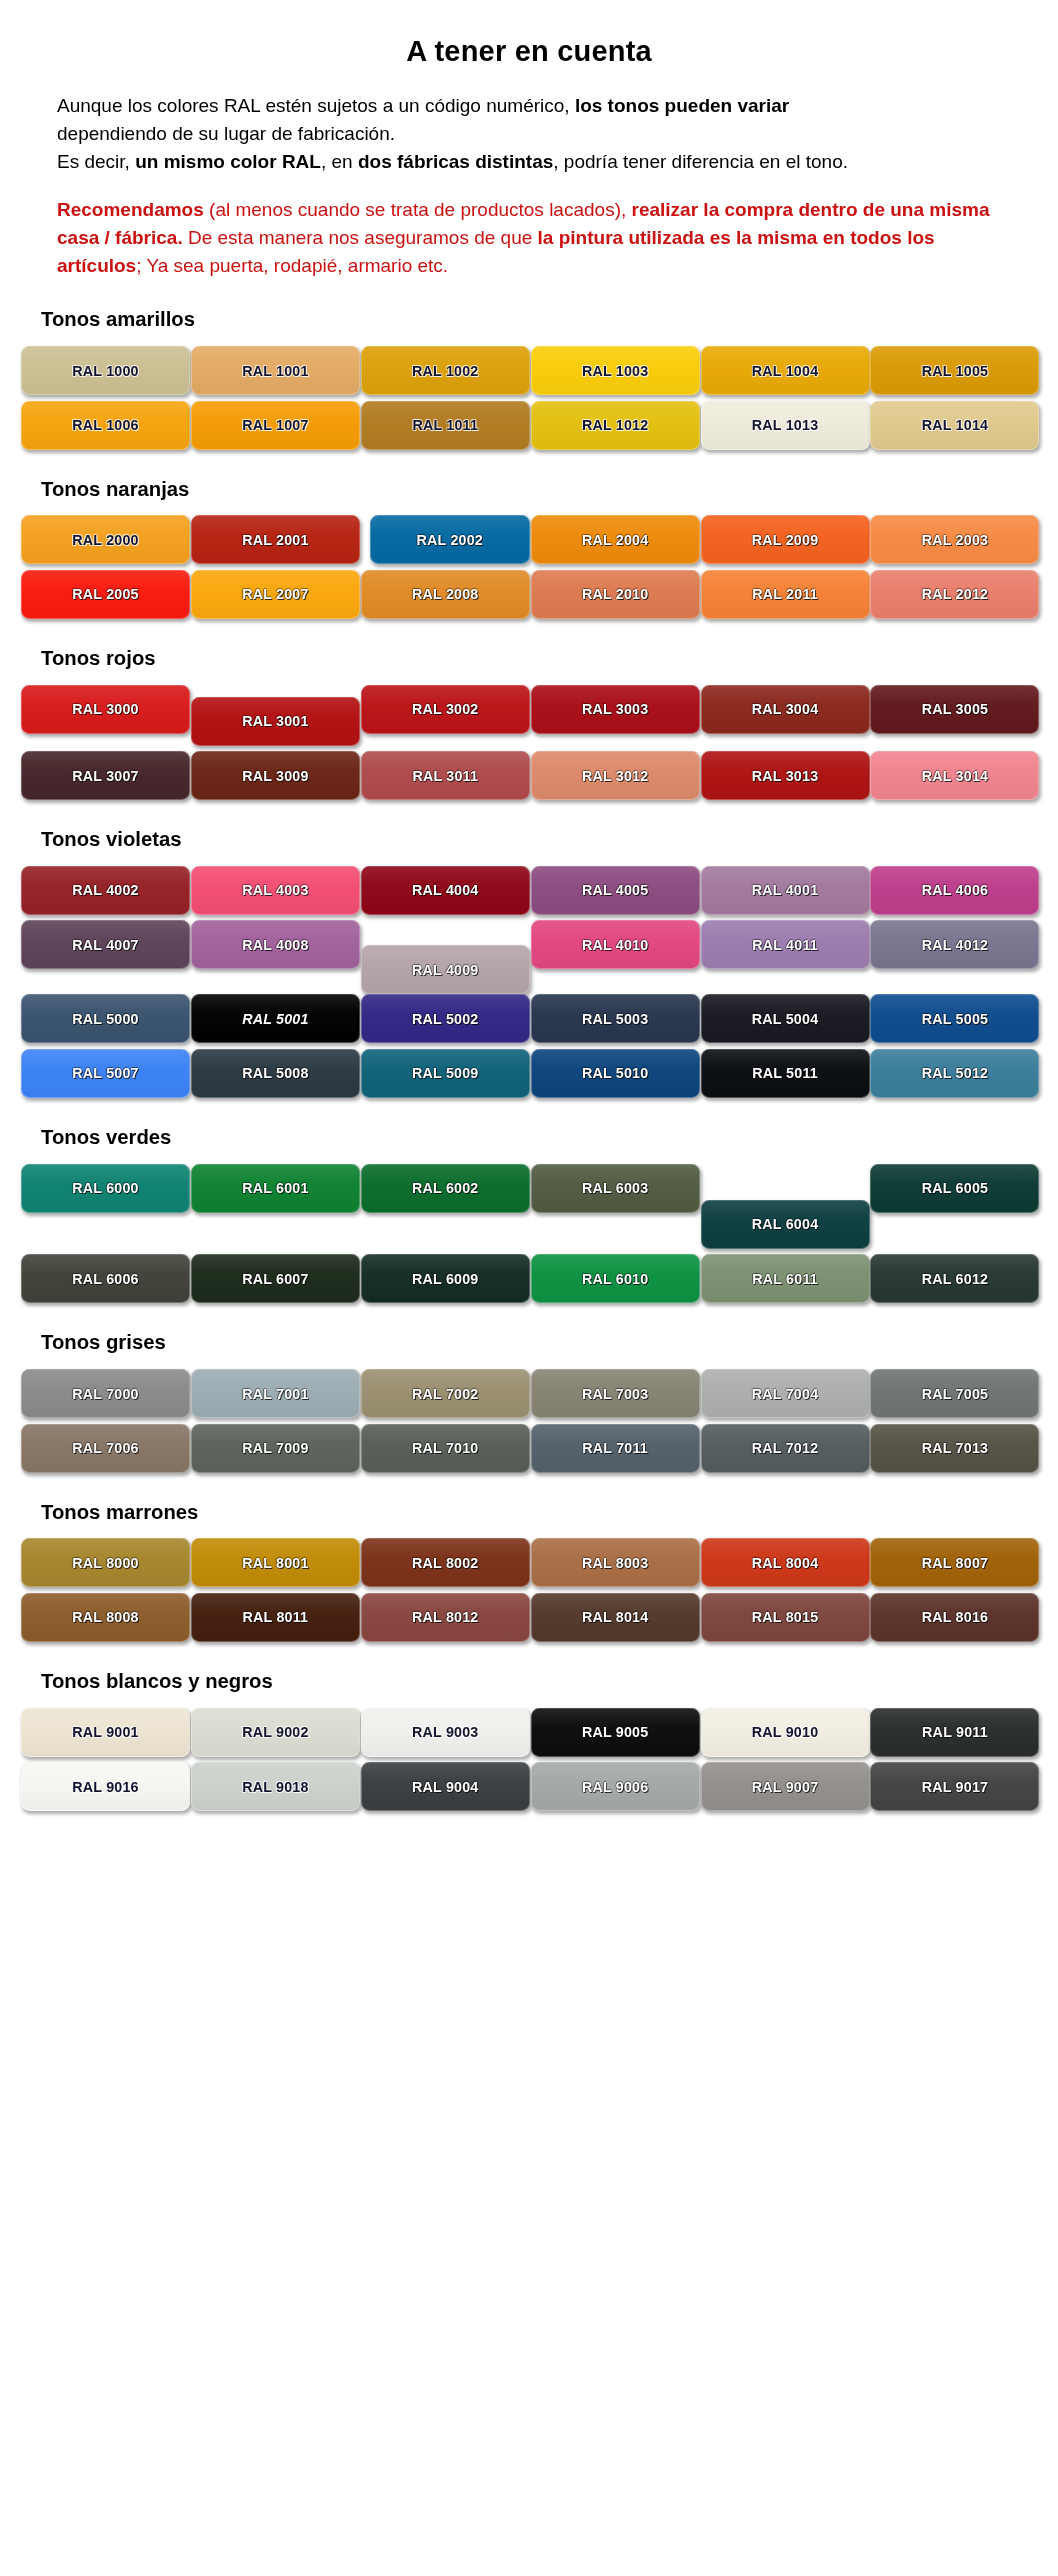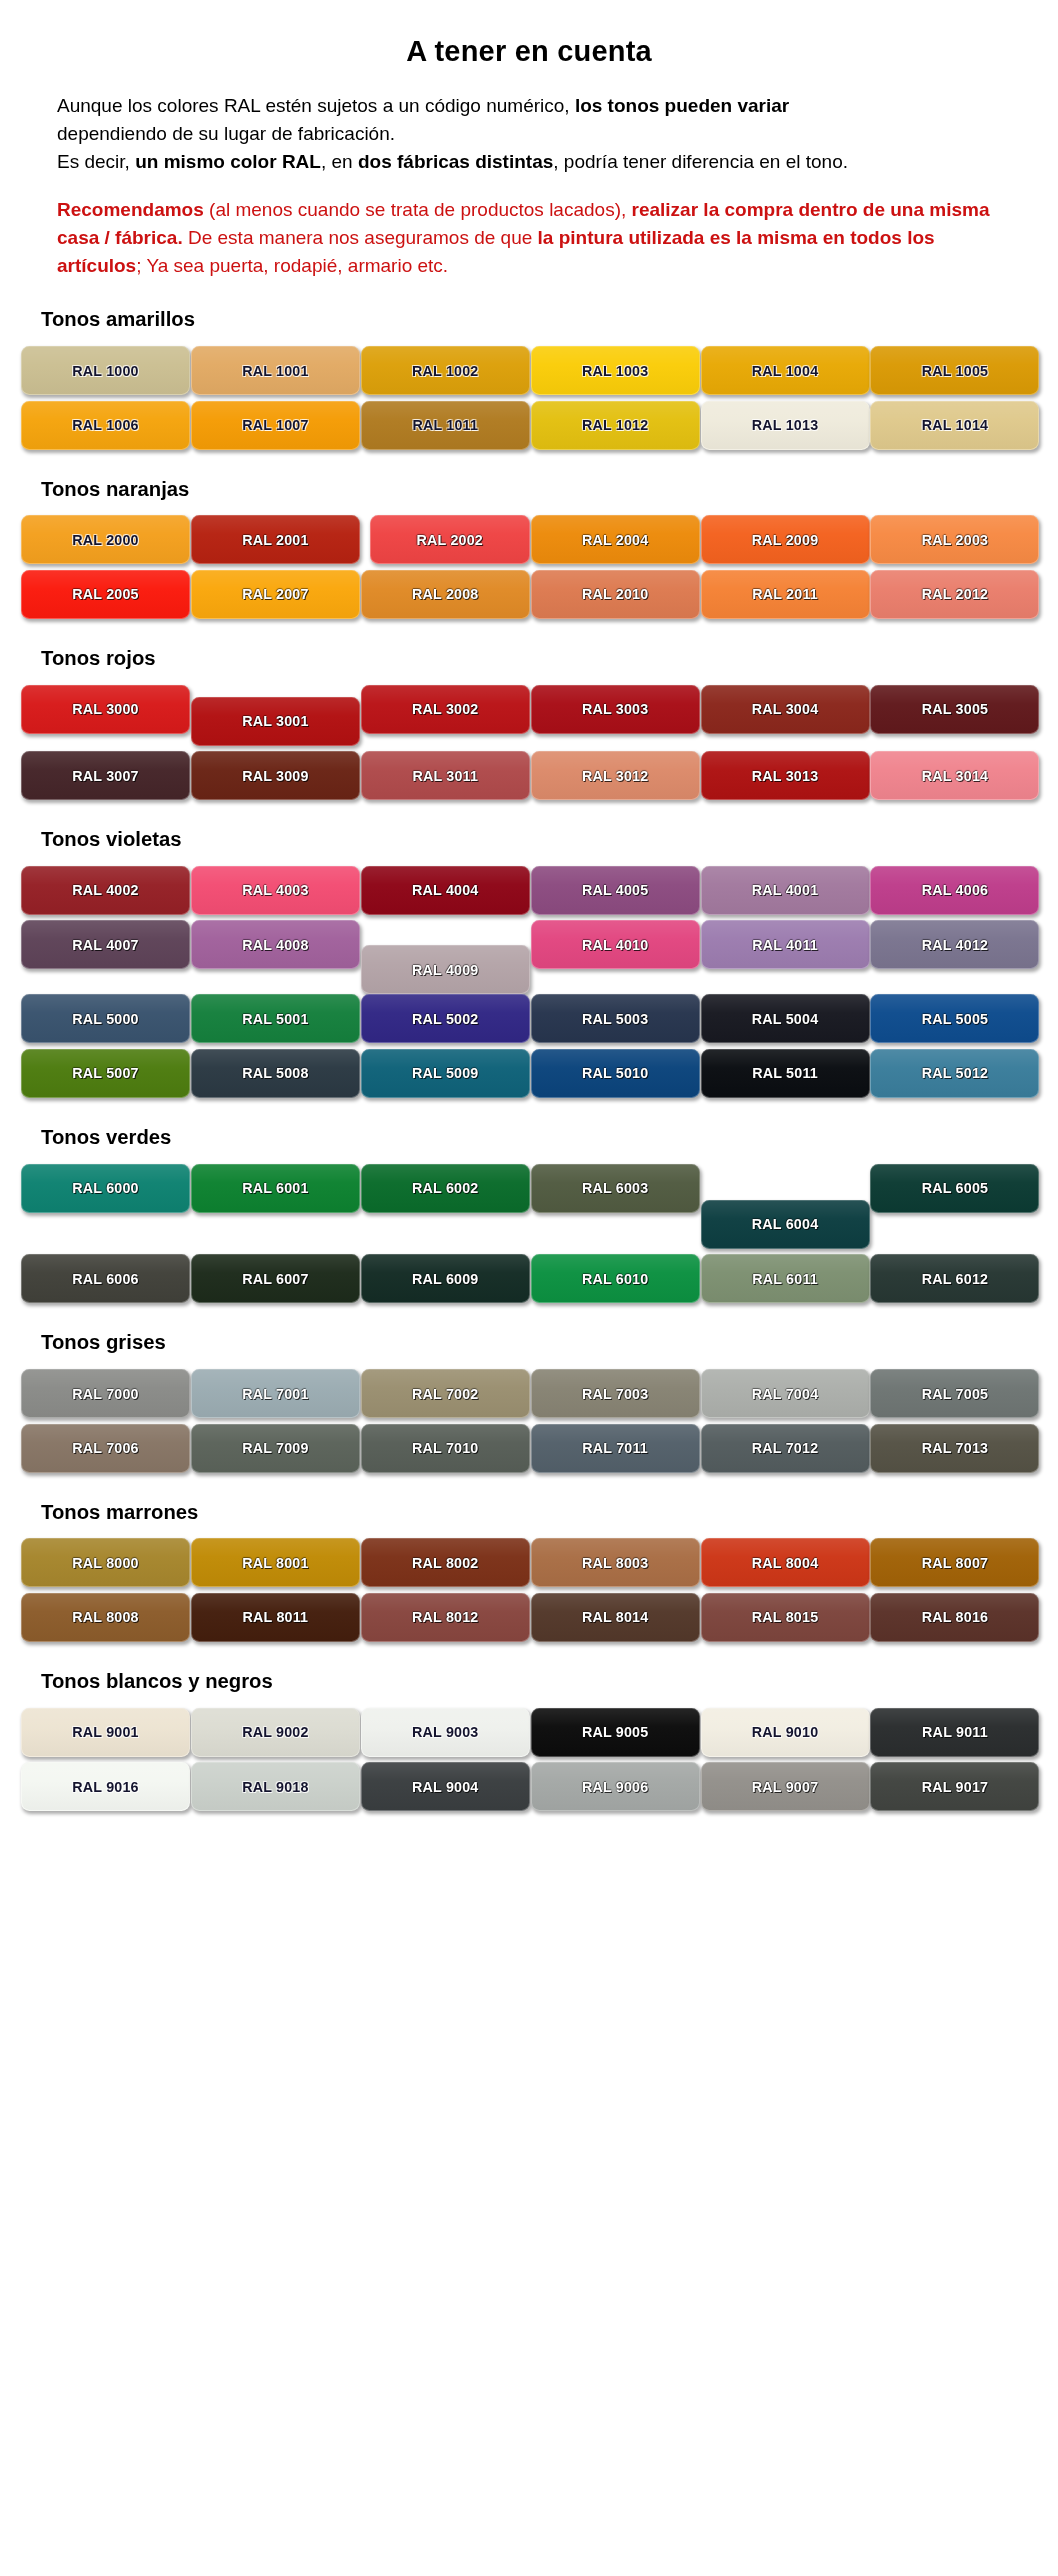--- a/index.html
+++ b/index.html
@@ -189,21 +189,21 @@
       </div>
       <div class="section">
         <h2 class="section-title">Tonos naranjas</h2>
         <div class="swatch-grid">
           <div class="swatch light" style="background: rgb(244, 160, 30);">
             <span class="swatch-label">RAL 2000</span>
           </div>
           <div class="swatch dark" style="background: rgb(182, 34, 17);">
             <span class="swatch-label">RAL 2001</span>
           </div>
-          <div class="swatch dark" style="background: #ef4444; margin-left: 9px;">
+          <div class="swatch dark" style="background: #0369a1; margin-left: 9px;">
             <span class="swatch-label">RAL 2002</span>
           </div>
           <div class="swatch dark" style="background: rgb(237, 139, 11);">
             <span class="swatch-label">RAL 2004</span>
           </div>
           <div class="swatch dark" style="background: rgb(244, 98, 31);">
             <span class="swatch-label">RAL 2009</span>
           </div>
           <div class="swatch dark" style="background: rgb(247, 138, 68);">
             <span class="swatch-label">RAL 2003</span>
@@ -308,36 +308,36 @@
           <div class="swatch dark" style="background: rgb(122, 116, 143);">
             <span class="swatch-label">RAL 4012</span>
           </div>
         </div>
       </div>
       <div class="section">
         <div class="swatch-grid">
           <div class="swatch dark" style="background: rgb(57, 83, 110);">
             <span class="swatch-label">RAL 5000</span>
           </div>
-          <div class="swatch dark" style="background: #15803d;">
+          <div class="swatch dark" style="background: #000000; font-style: italic;">
             <span class="swatch-label">RAL 5001</span>
           </div>
           <div class="swatch dark" style="background: rgb(49, 39, 133);">
             <span class="swatch-label">RAL 5002</span>
           </div>
           <div class="swatch dark" style="background: rgb(39, 53, 78);">
             <span class="swatch-label">RAL 5003</span>
           </div>
           <div class="swatch dark" style="background: rgb(24, 25, 33);">
             <span class="swatch-label">RAL 5004</span>
           </div>
           <div class="swatch dark" style="background: rgb(14, 76, 142);">
             <span class="swatch-label">RAL 5005</span>
           </div>
-          <div class="swatch dark" style="background: #4d7c0f;">
+          <div class="swatch dark" style="background: #3b82f6;">
             <span class="swatch-label">RAL 5007</span>
           </div>
           <div class="swatch dark" style="background: rgb(43, 57, 67);">
             <span class="swatch-label">RAL 5008</span>
           </div>
           <div class="swatch dark" style="background: rgb(15, 98, 121);">
             <span class="swatch-label">RAL 5009</span>
           </div>
           <div class="swatch dark" style="background: rgb(11, 68, 124);">
             <span class="swatch-label">RAL 5010</span>

